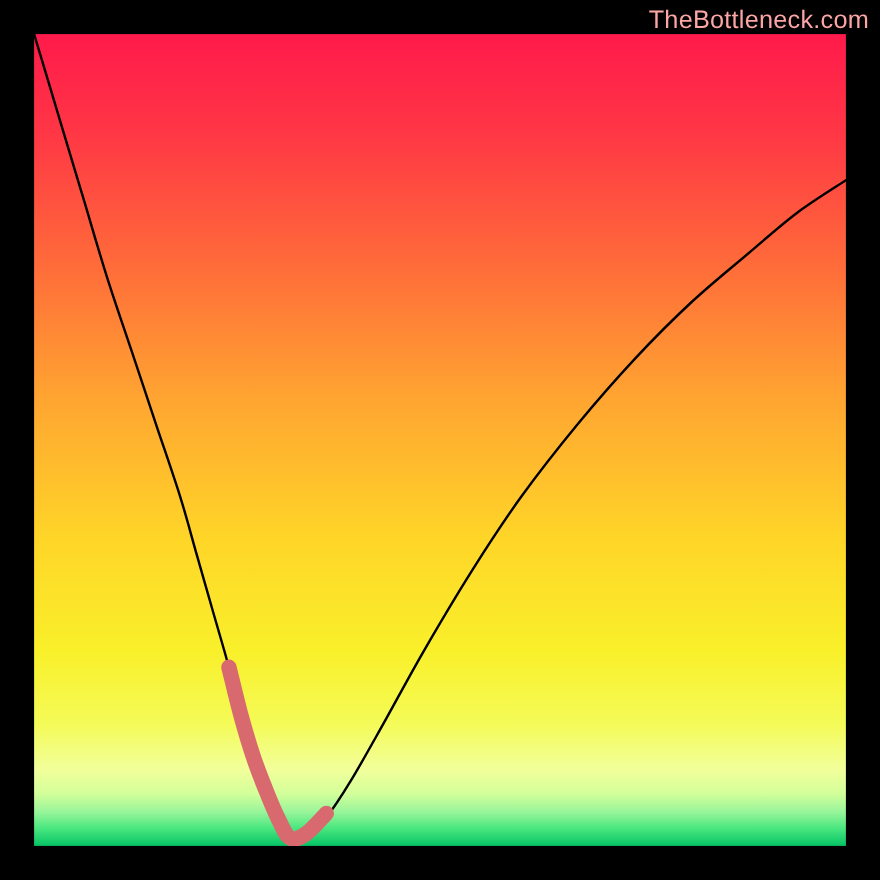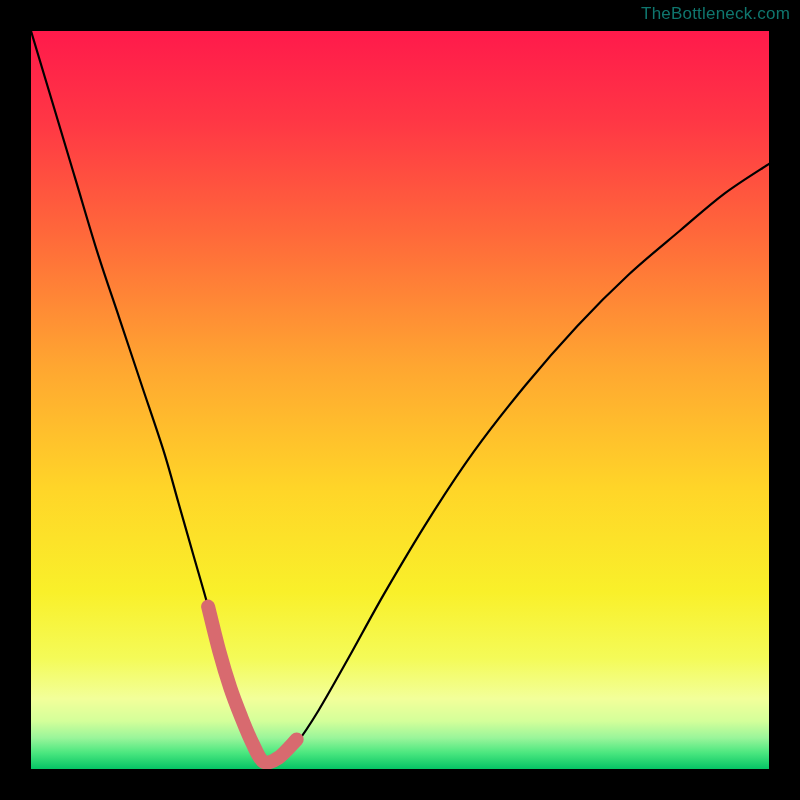--- a/index.html
+++ b/index.html
@@ -16,22 +16,22 @@
     left: 0;
     top: 0;
     width: 800px;
     height: 800px;
     background: #000;
   }
   .watermark {
     position: absolute;
     top: 4px;
     right: 10px;
-    color: #0f766e;
-    font-size: 17px;
+    color: #fca5a5;
+    font-size: 23px;
     letter-spacing: 0.2px;
     font-weight: 400;
   }
   svg {
     position: absolute;
     left: 0;
     top: 0;
   }
 </style>
 </head>

